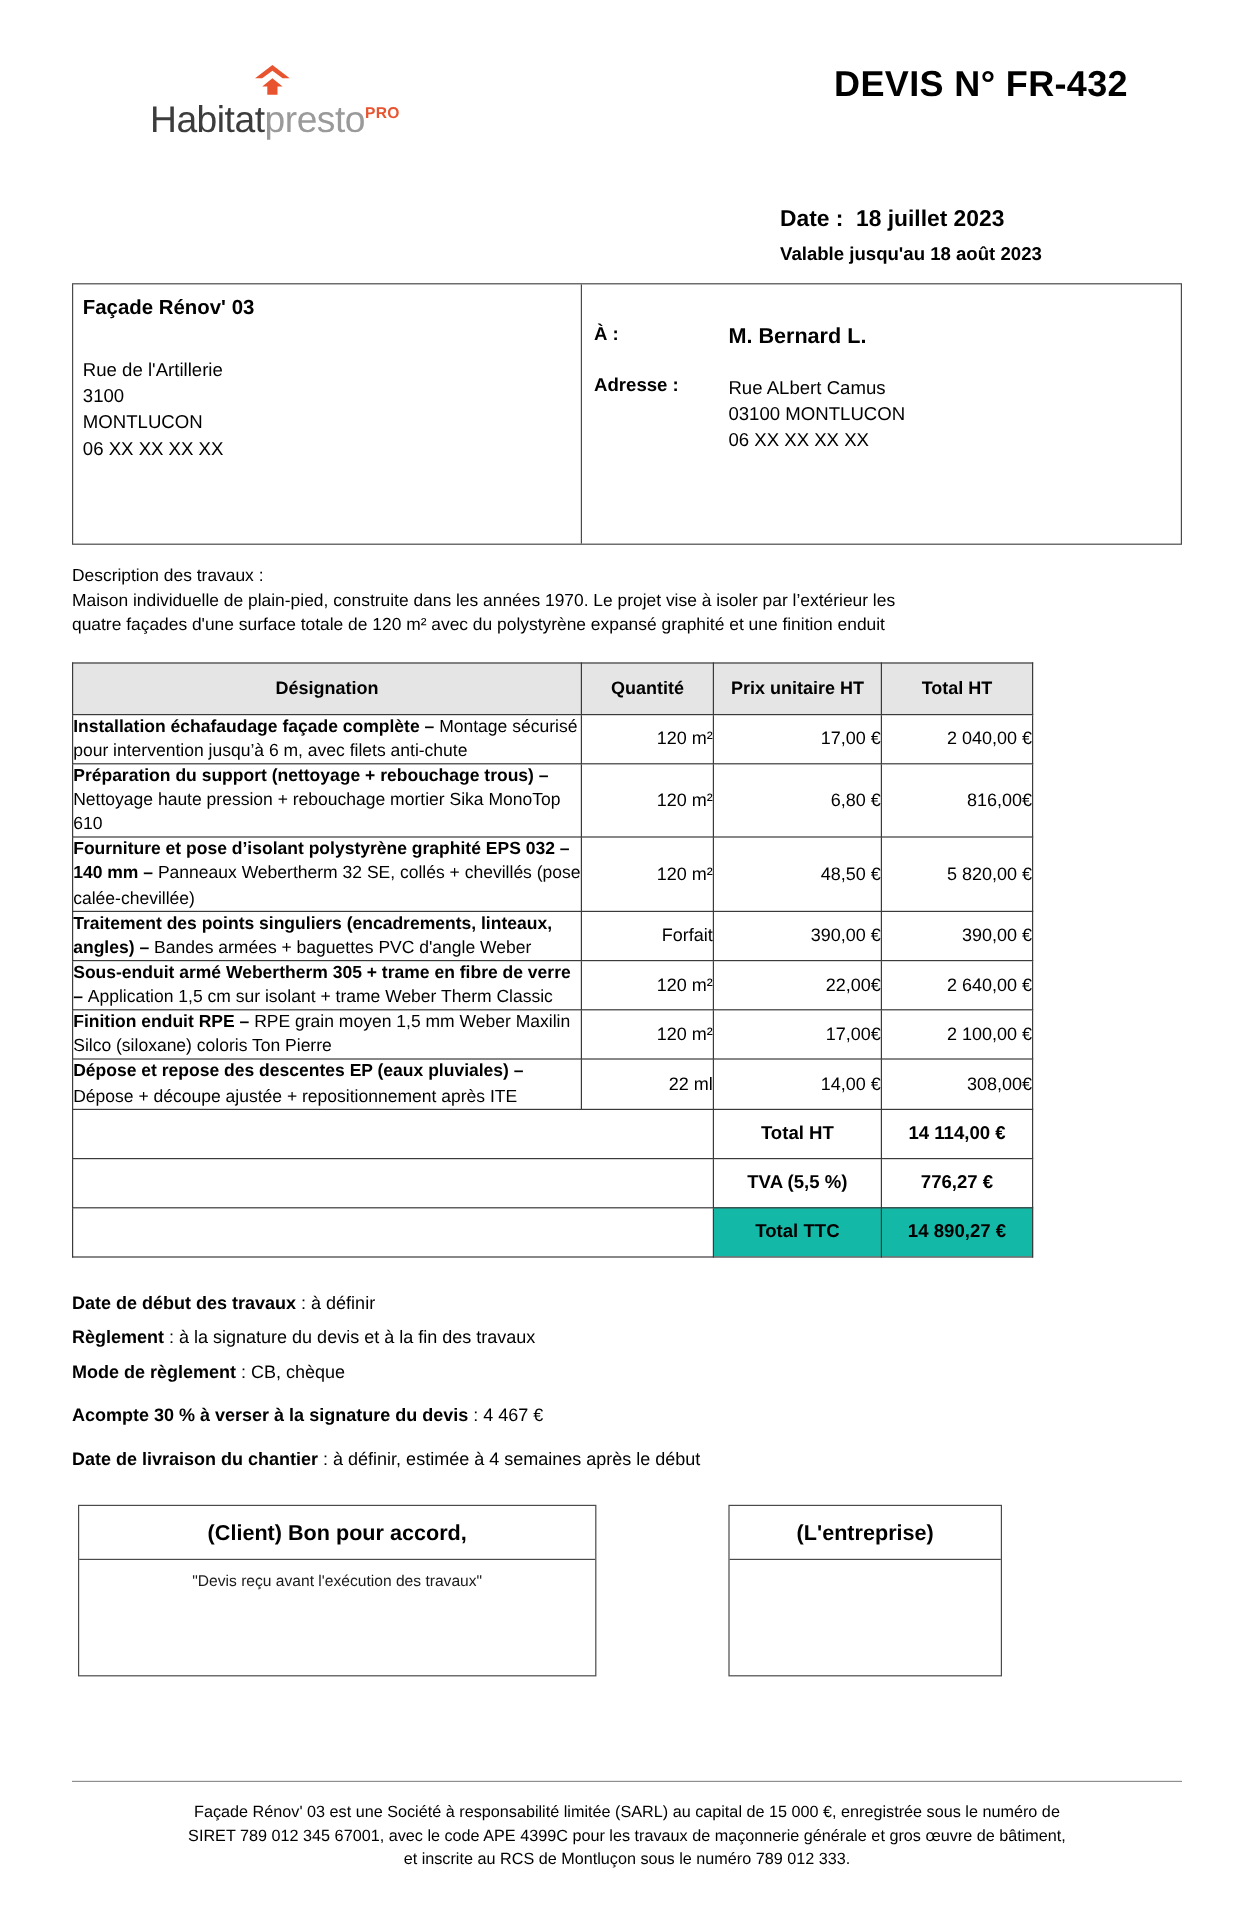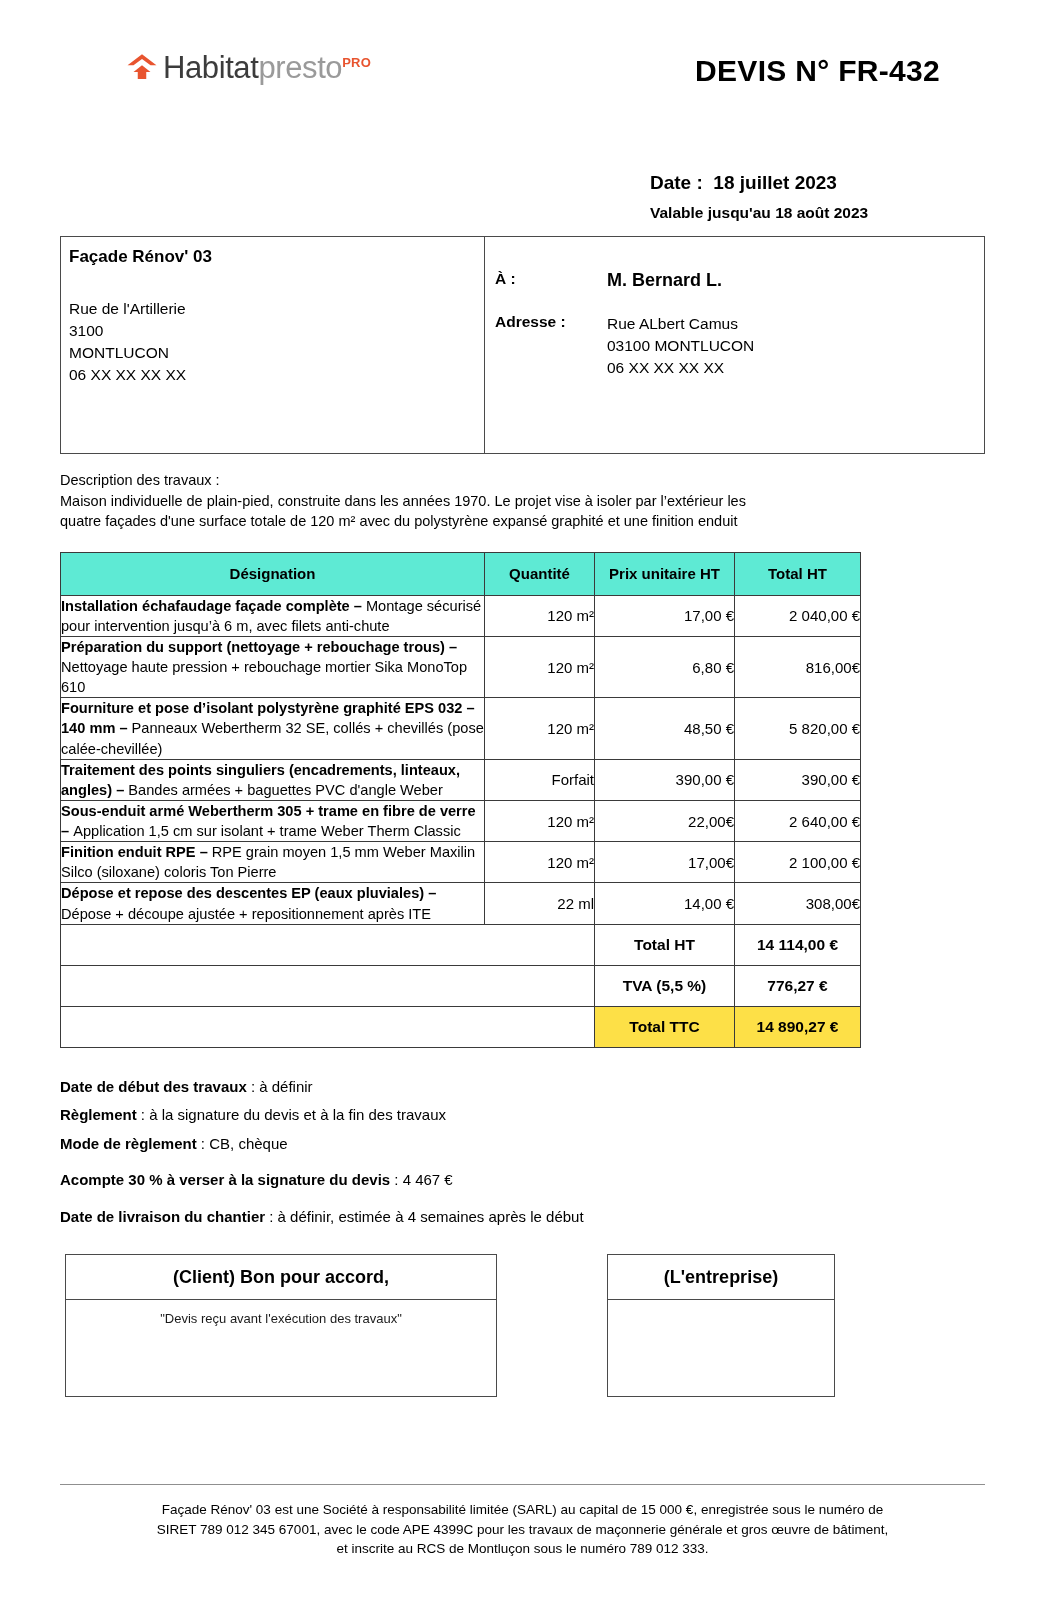--- a/index.html
+++ b/index.html
@@ -29,20 +29,21 @@
     align-items: flex-start;
     justify-content: space-between;
     padding-top: 42px;
     height: 72px;
   }
   .logo {
     display: flex;
     align-items: center;
     margin-left: 65px;
     margin-top: 8px;
+    flex-direction: column;
   }
   .logo-mark {
     width: 34px;
     height: 34px;
     margin-right: 4px;
     flex: none;
   }
   .logo-text {
     font-size: 31px;
     letter-spacing: -0.4px;
@@ -149,21 +150,21 @@
     margin-top: 20px;
     border-collapse: collapse;
     width: 800px;
     table-layout: fixed;
   }
   table.items th, table.items td {
     border: 1.2px solid #3a3a3a;
     padding: 0;
   }
   table.items thead th {
-    background: #5eead4;
+    background: #e5e5e5;
     font-size: 15px;
     font-weight: bold;
     height: 42px;
     text-align: center;
     vertical-align: middle;
   }
   .col-desig { width: 424px; }
   .col-qty   { width: 110px; }
   .col-pu    { width: 140px; }
   .col-tot   { width: 126px; }
@@ -193,21 +194,21 @@
     text-align: center;
     font-size: 15.5px;
     font-weight: bold;
   }
   td.tot-value {
     text-align: center;
     font-size: 15.5px;
     font-weight: bold;
   }
   tr.ttc td.tot-label, tr.ttc td.tot-value {
-    background: #fde047;
+    background: #14b8a6;
   }
 
   
   .terms { margin-top: 28px; }
   .term-line {
     font-size: 15px;
     line-height: 1.5;
     margin-bottom: 6px;
   }
   .term-line b { font-weight: bold; }

